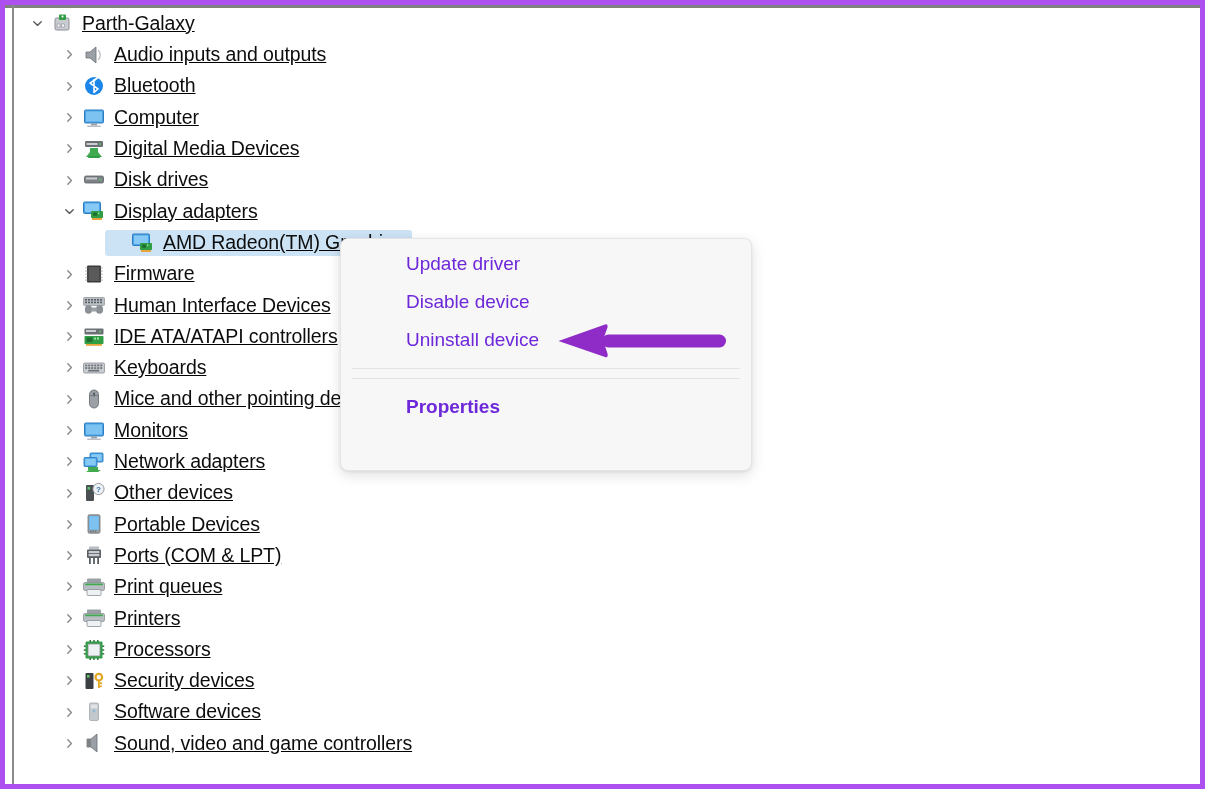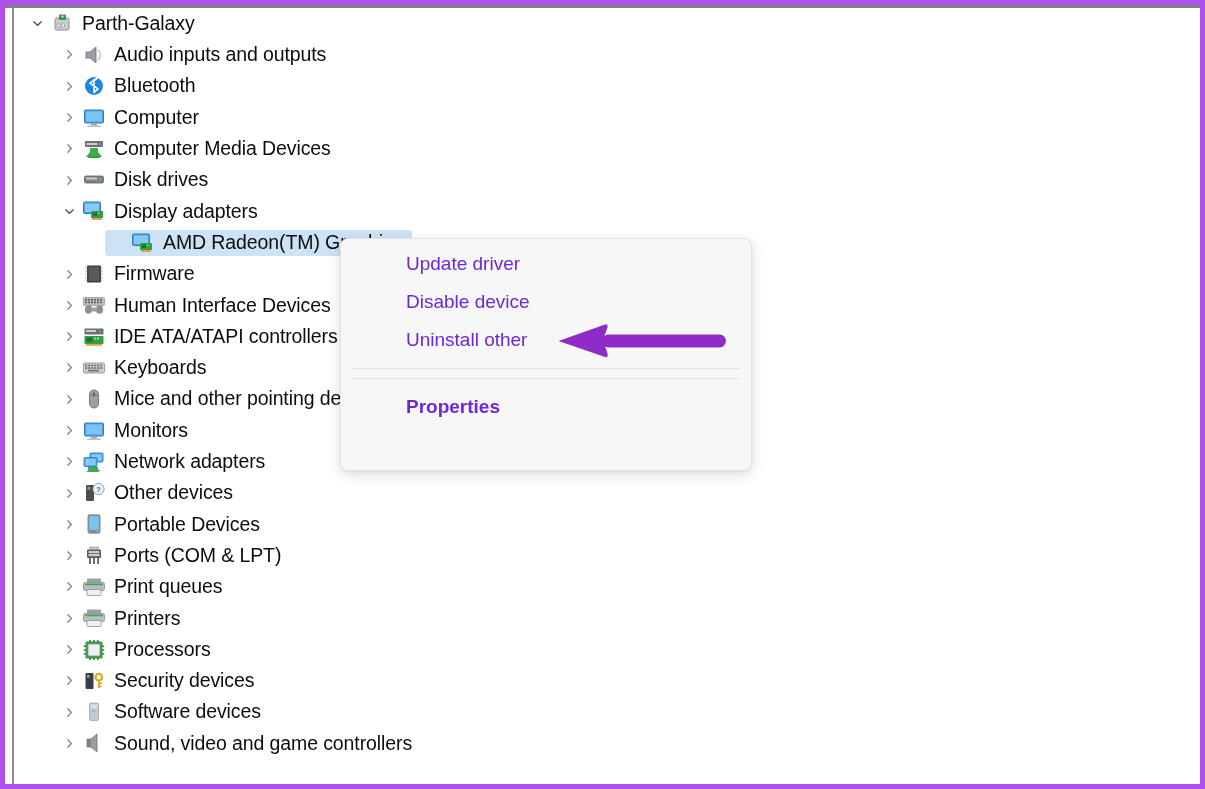--- a/index.html
+++ b/index.html
@@ -38,20 +38,21 @@
     background: #ffffff;
     overflow: hidden;
   }
 
   .row {
     position: relative;
     height: 31.3px;
     display: flex;
     align-items: center;
     white-space: nowrap;
+    text-decoration: underline;
   }
   .row .hit {
     display: flex; align-items: center;
     height: 26px;
     padding-right: 10px;
     border-radius: 3px;
   }
   .row.selected .hit {
     background: #cce3f5;
   }
@@ -209,21 +210,21 @@
             </span>
             <span class="ico">
               <svg viewBox="0 0 24 22">
       <rect x="3" y="3" width="18" height="6" rx="1.2" fill="#6b7075"></rect>
       <rect x="4.5" y="5" width="11" height="2" fill="#c9ccd1"></rect>
       <circle cx="18" cy="6" r="1.1" fill="#5ec26a"></circle>
       <path d="M8 10h8v4l4 5H4l4-5z" fill="#3faa4e"></path>
       <rect x="6" y="18" width="12" height="2" rx="1" fill="#2f9e44"></rect>
               </svg>
             </span>
-            <span class="label">Computer Media Devices</span>
+            <span class="label">Digital Media Devices</span>
           </div>
         </div>
         <div class="row lvl1">
           <div class="hit">
             <span class="chev">
               <svg viewBox="0 0 16 16" width="15" height="15">
                 <path d="M6.2 4 L10 8 L6.2 12" fill="none" stroke="#8a8a8a" stroke-width="1.5" stroke-linecap="round" stroke-linejoin="round"></path>
               </svg>
             </span>
             <span class="ico">
@@ -619,21 +620,21 @@
             </span>
             <span class="label">Sound, video and game controllers</span>
           </div>
         </div>
       </div>
   </div>
 
   <div id="ctxmenu">
     <div class="mi">Update driver</div>
     <div class="mi">Disable device</div>
-    <div class="mi">Uninstall other</div>
+    <div class="mi">Uninstall device</div>
     <div class="msep"></div>
     <div class="msep"></div>
     <div class="mi bold">Properties</div>
   </div>
 
   <svg id="arrow" viewBox="0 0 172 42">
     <g fill="#8f2cc8">
       <rect x="46" y="14.5" width="124" height="13" rx="6.5"></rect>
       <path d="M2.5 21 L49 4.5 Q52 3.5 51.5 7.5 L47 20 L51.5 33.5 Q52.5 38 49 37 Z"></path>
     </g>

